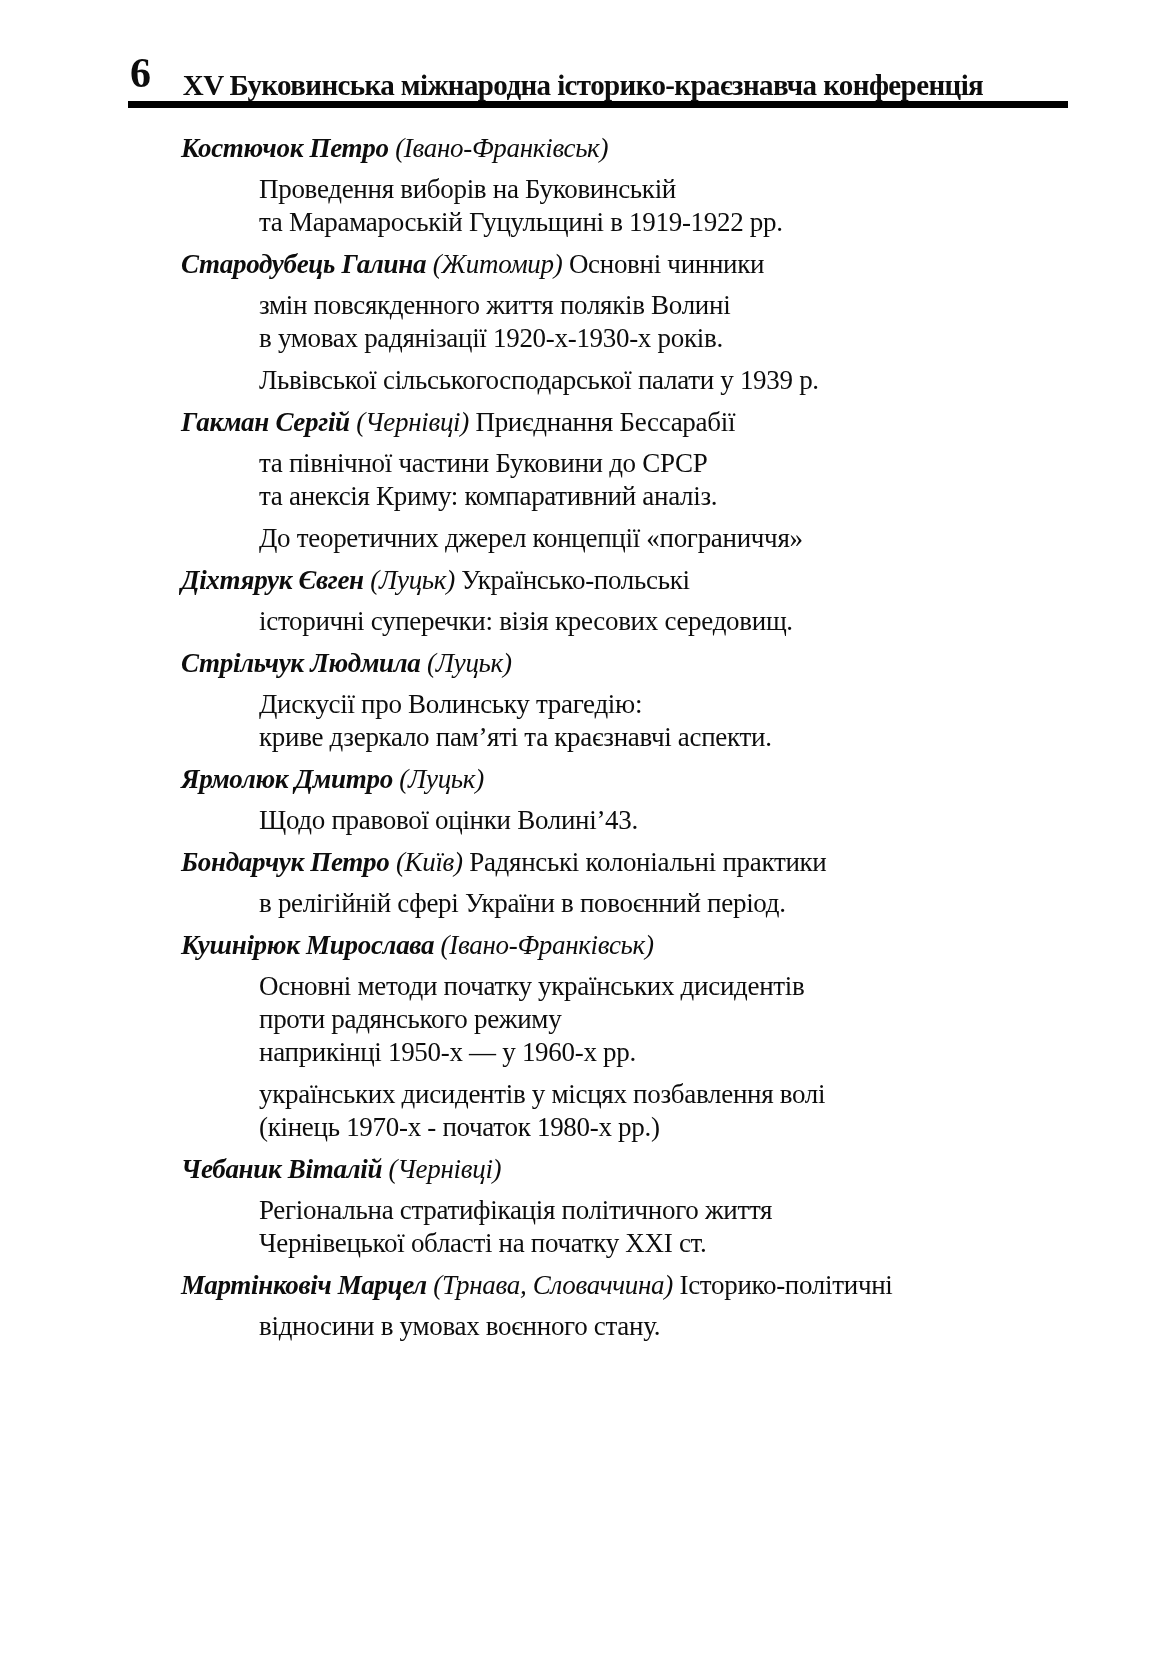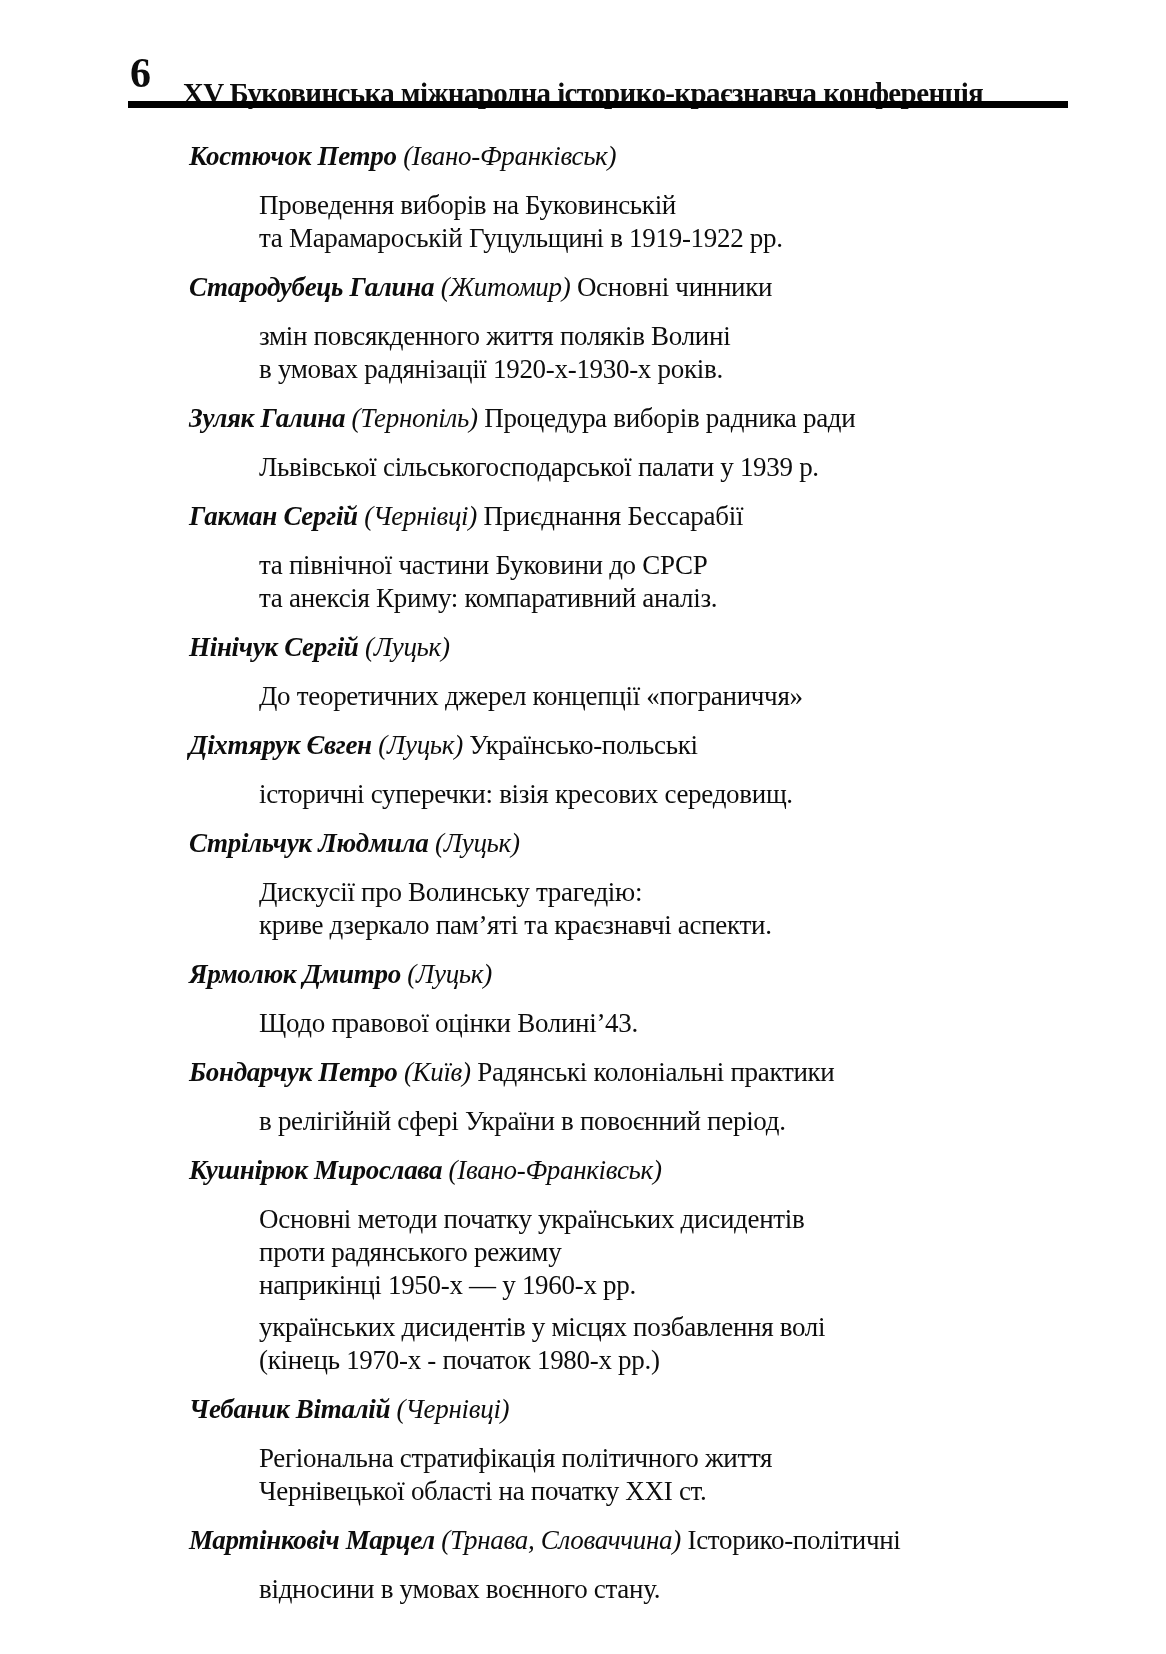--- a/index.html
+++ b/index.html
@@ -13,41 +13,41 @@
   }
   .page{position:absolute;inset:0;background:#ffffff;}
   
   .page-header{position:absolute;top:0;left:0;width:1166px;height:112px;}
   .page-num{
     position:absolute;left:130px;top:50px;
     font-size:42px;font-weight:bold;line-height:46px;
     letter-spacing:-0.5px;
   }
   .header-title{
-    position:absolute;left:0;top:76px;width:1166px;
+    position:absolute;left:0;top:68px;width:1166px;
     text-align:center;
     font-size:29px;font-weight:bold;line-height:34px;
     letter-spacing:-0.6px;
   }
   .header-rule{
     position:absolute;left:128px;top:101px;
     width:940px;height:7px;background:#000000;
   }
   
   .content{
     position:absolute;left:128px;top:124px;width:960px;
   }
   .entry{
     padding-left:45px;
     margin-bottom:9px;
     font-size:27px;line-height:33px;
     letter-spacing:-0.3px;
     white-space:nowrap;
   }
-  .first-line{margin:16px;}
+  .first-line{margin:8px;}
   .speaker-name{font-weight:bold;font-style:italic;}
   .speaker-city{font-style:italic;margin-left:0.24em;}
   .inline-title{margin-left:0.24em;}
   .title-line{margin:0 0 0 86px;}
 </style>
 </head>
 <body>
 
 <div class="page">
 
@@ -70,40 +70,34 @@
     <div class="entry">
       <p class="first-line">
         <span class="speaker-name">Стародубець Галина</span><span class="speaker-city">(Житомир)</span><span class="inline-title">Основні чинники</span>
       </p>
 
     <p class="title-line">змін повсякденного життя поляків Волині</p>
         <p class="title-line">в умовах радянізації 1920-х-1930-х років.</p>
       </div>
 
     <div class="entry">
-      <p class="first-line">
-        <span class="speaker-name">Зуляк Галина</span><span class="speaker-city">(Тернопіль)</span><span class="inline-title">Процедура виборів радника ради</span>
-      </p>
 
     <p class="title-line">Львівської сільськогосподарської палати у 1939 р.</p>
       </div>
 
     <div class="entry">
       <p class="first-line">
         <span class="speaker-name">Гакман Сергій</span><span class="speaker-city">(Чернівці)</span><span class="inline-title">Приєднання Бессарабії</span>
       </p>
 
     <p class="title-line">та північної частини Буковини до СРСР</p>
         <p class="title-line">та анексія Криму: компаративний аналіз.</p>
       </div>
 
     <div class="entry">
-      <p class="first-line">
-        <span class="speaker-name">Нінічук Сергій</span><span class="speaker-city">(Луцьк)</span>
-      </p>
 
     <p class="title-line">До теоретичних джерел концепції «пограниччя»</p>
       </div>
 
     <div class="entry">
       <p class="first-line">
         <span class="speaker-name">Діхтярук Євген</span><span class="speaker-city">(Луцьк)</span><span class="inline-title">Українсько-польські</span>
       </p>
 
     <p class="title-line">історичні суперечки: візія кресових середовищ.</p>

